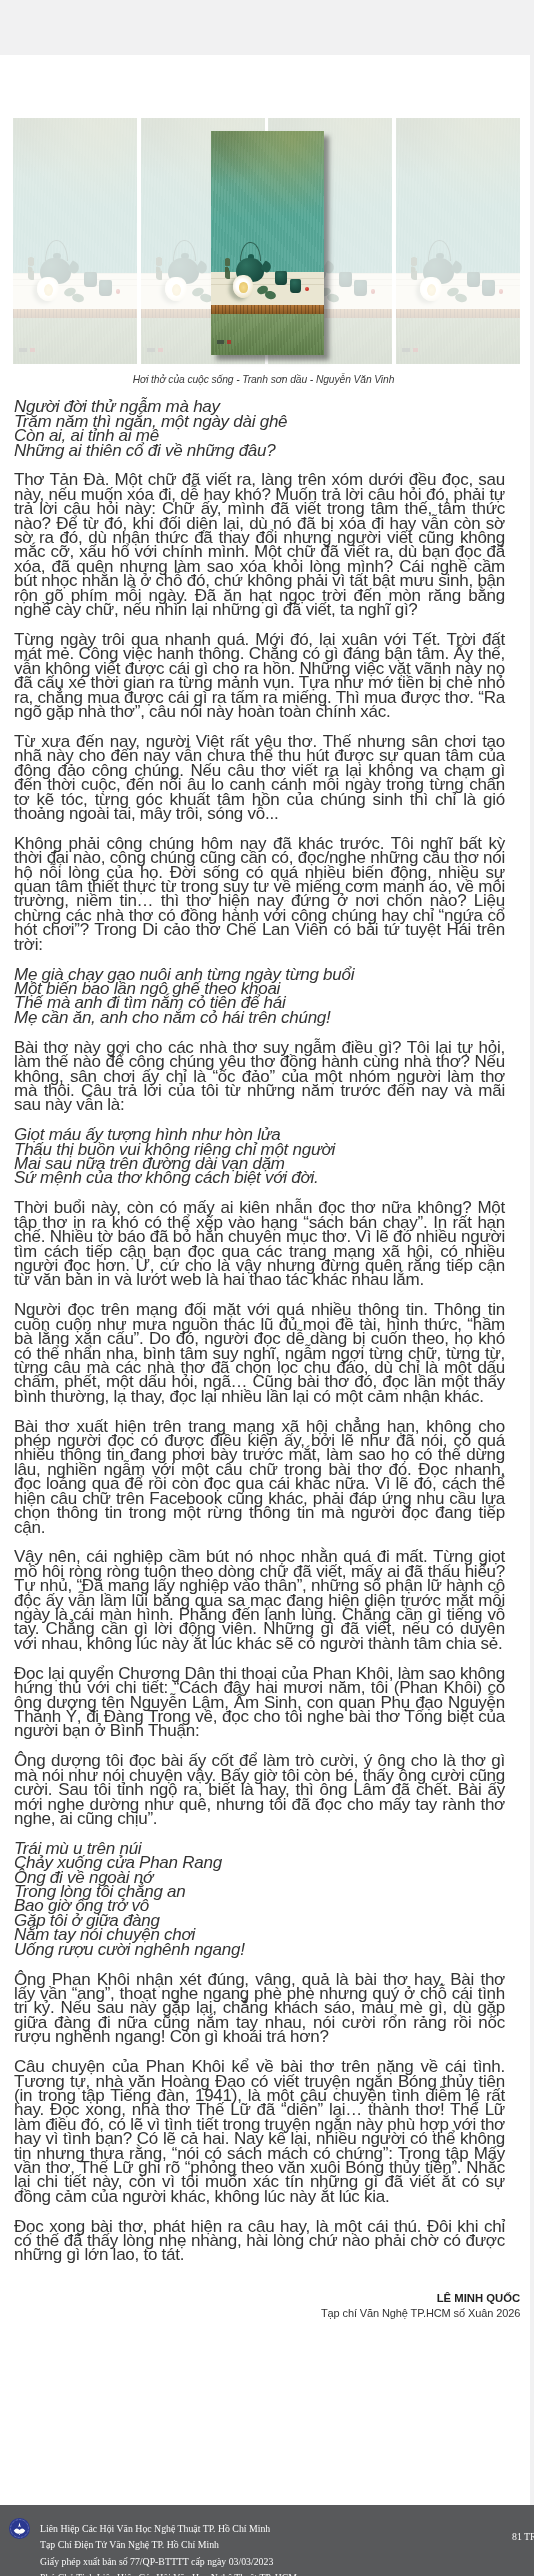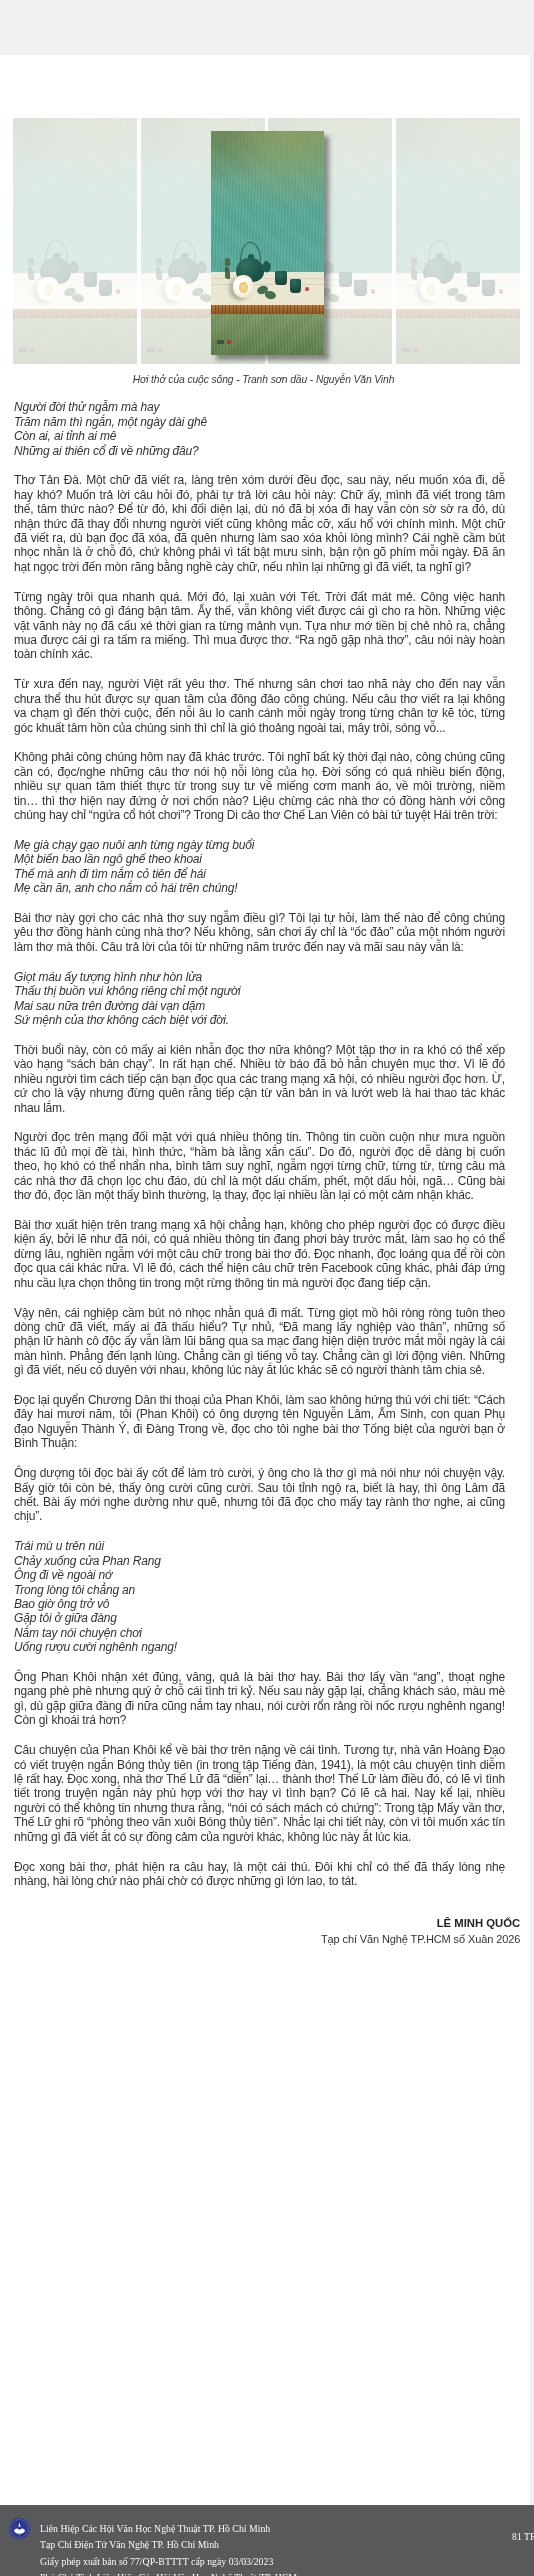--- a/index.html
+++ b/index.html
@@ -114,21 +114,21 @@
     font-style: italic;
     font-size: 10.3px;
     color: #3a3a3a;
     letter-spacing: -0.01em;
   }
 
   
   .article {
     margin-top: 15.5px;
     padding: 0 25px 0 14px;
-    font-size: 12px;
+    font-size: 17px;
     line-height: 14.4px;
     color: #333333;
     letter-spacing: -0.015em;
   }
   .block { margin-top: 15.5px; }
   .block:first-child { margin-top: 0; }
   .para { text-align: justify; }
   .poem { font-style: italic; }
   .poem-line { line-height: 14.4px; }
 

